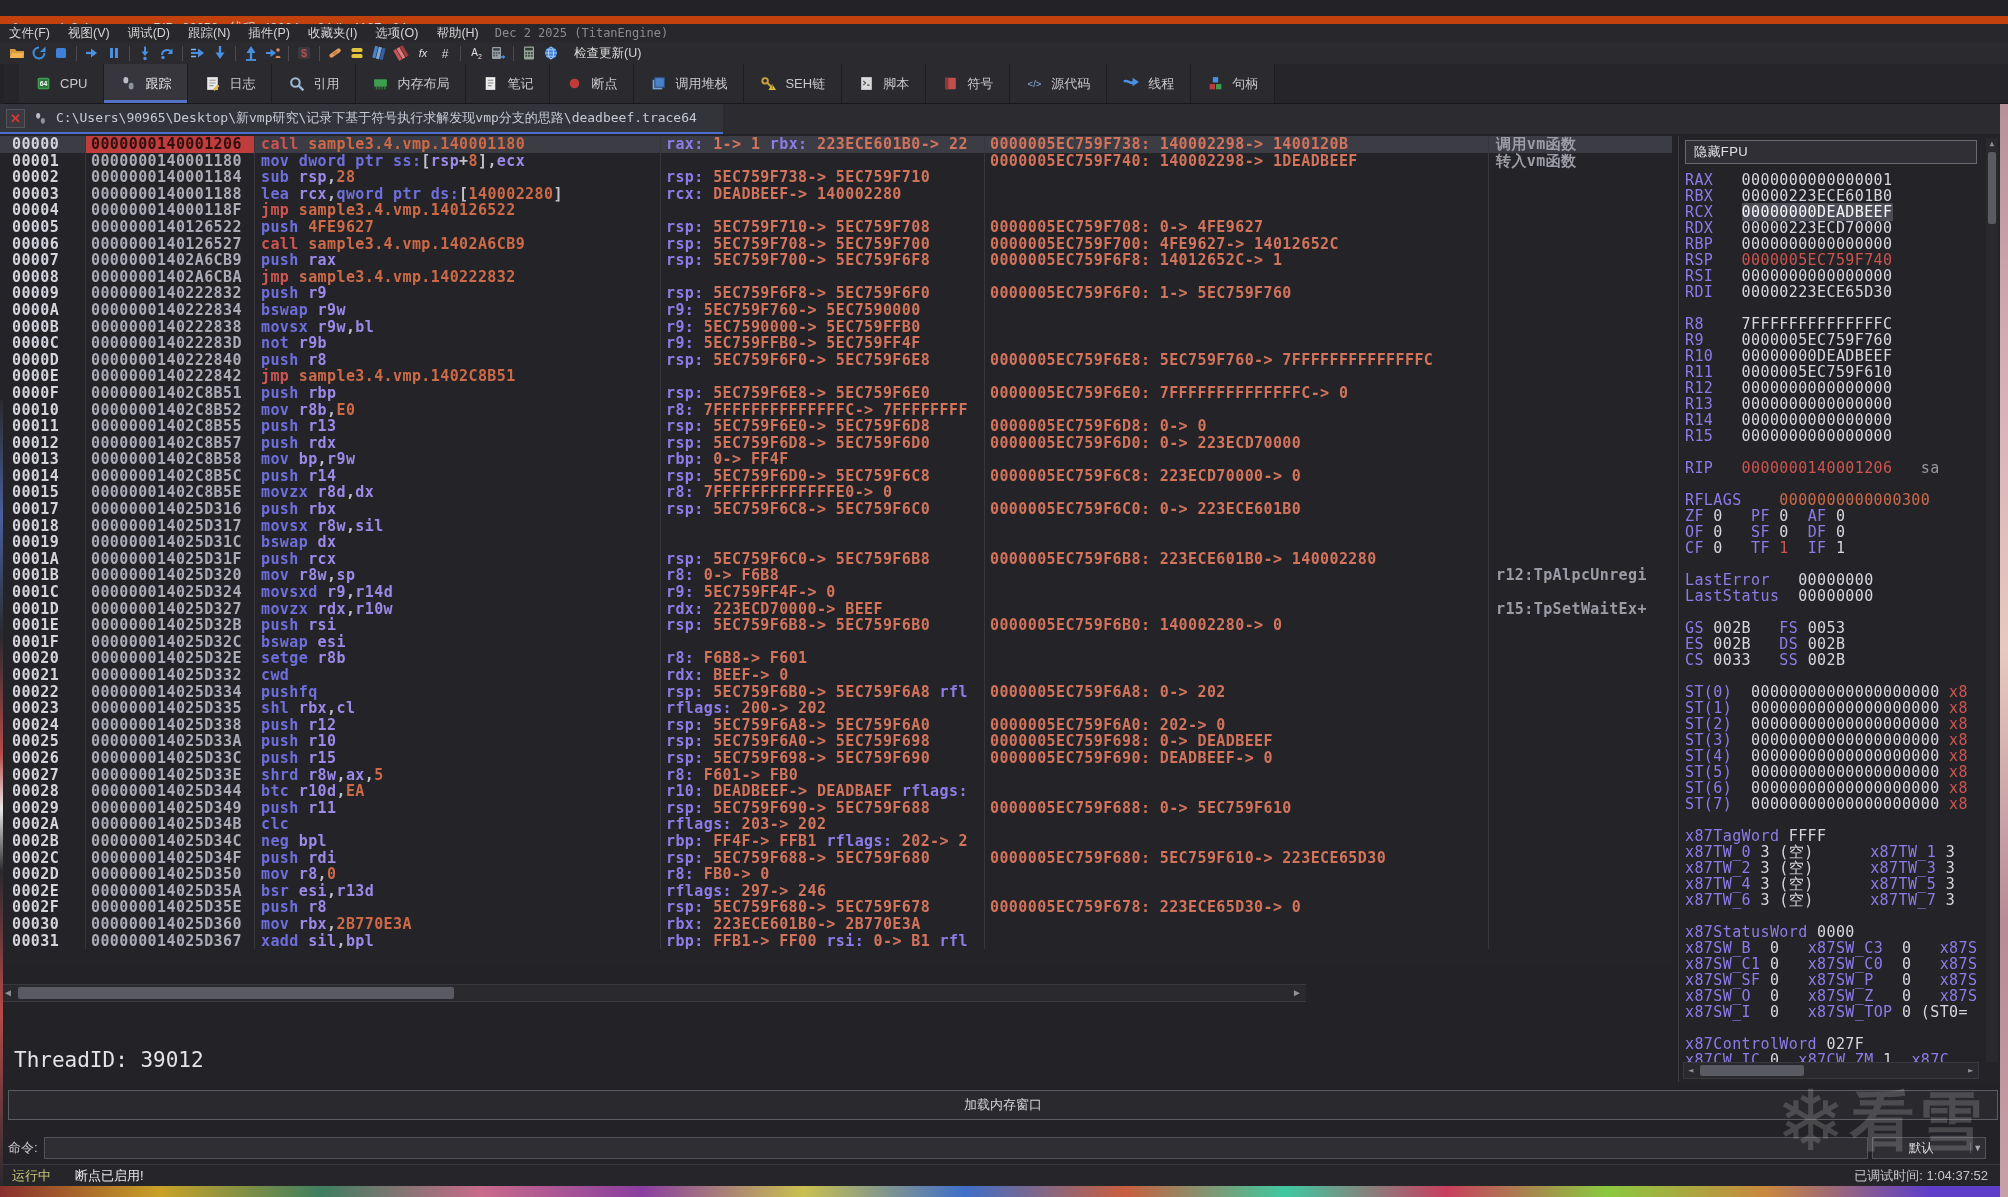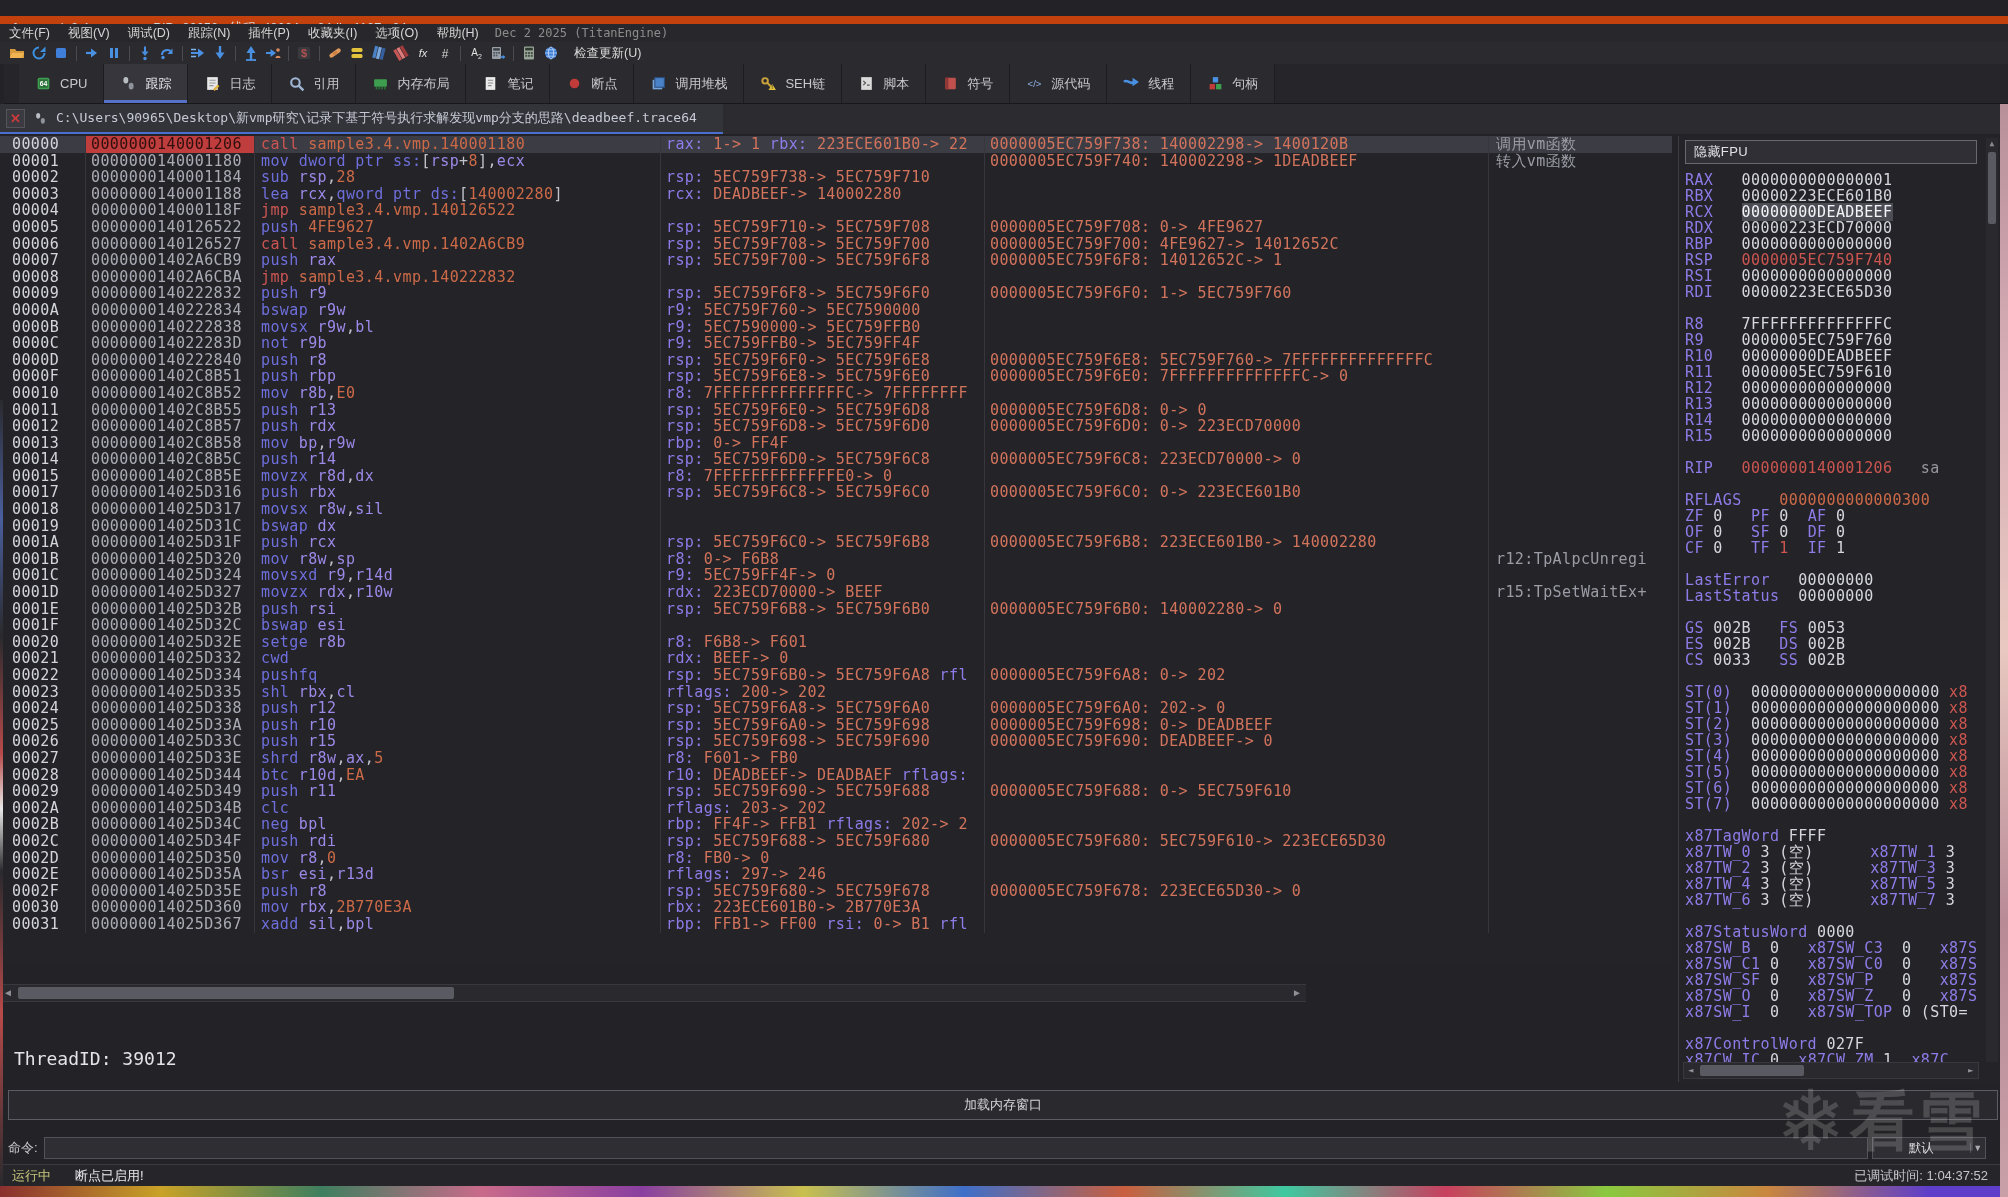--- a/index.html
+++ b/index.html
@@ -39,21 +39,21 @@
   
   #pathbar { position:absolute; left:0; top:104px; width:2008px; height:30px; background:#2b2b30; }
   #pathtab { position:absolute; left:0; top:0; height:30px; display:flex; align-items:center; gap:8px;
     padding:0 26px 0 6px; background:#33333a; border-bottom:2px solid #4a6fd0; }
   #close-trace { width:19px; height:19px; background:#3a3a40; border:1px solid #54545c; color:#cf3b3b;
     font-size:13px; font-weight:bold; display:flex; align-items:center; justify-content:center; }
   #pathtext { color:#c6cad4; font-size:13px; font-family:"DejaVu Sans Mono",monospace; }
 
   
   #trace { position:absolute; left:0; top:136px; width:1672px; height:828px; background:#242428;
-    font-family:"DejaVu Sans Mono",monospace; font-size:15px; letter-spacing:.4px; overflow:hidden; }
+    font-family:"DejaVu Sans Mono",monospace; font-size:15px; letter-spacing:.4px; overflow:hidden;font-weight:bold; }
   .trow { display:flex; height:16.6px; line-height:16.6px; white-space:pre; }
   .trow.sel { background:#3c3c44; }
   .tc { overflow:hidden; flex:none; border-right:1px solid #36363c; }
   .c-i { width:86px;  padding-left:12px; color:#d4d4dc; }
   .c-a { width:169px; padding-left:5px;  color:#ababb6; }
   .c-a.addr-sel { background:#c03d3d; color:#30100e; }
   .c-d { width:406px; padding-left:6px; }
   .c-r { width:324px; padding-left:5px; }
   .c-m { width:504px; padding-left:5px; }
   .c-c { width:182px; padding-left:7px; color:#9c9ca6; border-right:none; }
@@ -65,21 +65,21 @@
   .k-rn  { color:#8d7ce8; }
   .k-rv  { color:#d2735c; }
 
   
   #trace-hscroll { position:absolute; left:0; top:984px; width:1306px; height:18px; background:#2a2a2e;
     border-top:1px solid #38383e; border-bottom:1px solid #38383e; }
   #trace-hscroll .arr { position:absolute; top:0; width:16px; height:16px; color:#909098; font-size:10px;
     text-align:center; line-height:16px; }
   #trace-hscroll .thumb { position:absolute; left:18px; top:2px; width:436px; height:12px; background:#5a5a62; border-radius:2px; }
 
-  #thread-line { position:absolute; left:14px; top:1048px; color:#e4e4e8; font-size:18px;
+  #thread-line { position:absolute; left:14px; top:1048px; color:#e4e4e8; font-size:21px;
     font-family:"DejaVu Sans Mono",monospace; }
 
   
   #regpanel { position:absolute; left:1678px; top:136px; width:322px; height:946px; background:#242428;
     border-left:1px solid #3c3c42; font-family:"DejaVu Sans Mono",monospace; font-size:15px; letter-spacing:.4px; }
   #hide-fpu { position:absolute; left:6px; top:4px; width:292px; height:24px; background:#2f2f35;
     border:1px solid #686870; color:#e2e2e6; font-size:13px; font-family:"Liberation Sans",sans-serif;
     display:flex; align-items:center; padding-left:8px; }
   #regrows { position:absolute; left:6px; top:36px; width:296px; height:890px; overflow:hidden; white-space:pre; }
   .rrow { height:16px; line-height:16px; }
@@ -464,20 +464,21 @@
       <div class="trow"><div class="tc c-i">00004</div><div class="tc c-a">000000014000118F</div><div class="tc c-d"><span class="k-red">jmp</span><span class="k-txt"> </span><span class="k-imm">sample3.4.vmp.140126522</span></div><div class="tc c-r"></div><div class="tc c-m"><span class="k-rv"></span></div><div class="tc c-c"></div></div>
       <div class="trow"><div class="tc c-i">00005</div><div class="tc c-a">0000000140126522</div><div class="tc c-d"><span class="k-mn">push</span><span class="k-txt"> </span><span class="k-imm">4FE9627</span></div><div class="tc c-r"><span class="k-rn">rsp:</span><span class="k-rv"> </span><span class="k-rv">5EC759F710-&gt;</span><span class="k-rv"> </span><span class="k-rv">5EC759F708</span></div><div class="tc c-m"><span class="k-rv">0000005EC759F708: 0-&gt; 4FE9627</span></div><div class="tc c-c"></div></div>
       <div class="trow"><div class="tc c-i">00006</div><div class="tc c-a">0000000140126527</div><div class="tc c-d"><span class="k-red">call</span><span class="k-txt"> </span><span class="k-imm">sample3.4.vmp.1402A6CB9</span></div><div class="tc c-r"><span class="k-rn">rsp:</span><span class="k-rv"> </span><span class="k-rv">5EC759F708-&gt;</span><span class="k-rv"> </span><span class="k-rv">5EC759F700</span></div><div class="tc c-m"><span class="k-rv">0000005EC759F700: 4FE9627-&gt; 14012652C</span></div><div class="tc c-c"></div></div>
       <div class="trow"><div class="tc c-i">00007</div><div class="tc c-a">00000001402A6CB9</div><div class="tc c-d"><span class="k-mn">push</span><span class="k-txt"> </span><span class="k-reg">rax</span></div><div class="tc c-r"><span class="k-rn">rsp:</span><span class="k-rv"> </span><span class="k-rv">5EC759F700-&gt;</span><span class="k-rv"> </span><span class="k-rv">5EC759F6F8</span></div><div class="tc c-m"><span class="k-rv">0000005EC759F6F8: 14012652C-&gt; 1</span></div><div class="tc c-c"></div></div>
       <div class="trow"><div class="tc c-i">00008</div><div class="tc c-a">00000001402A6CBA</div><div class="tc c-d"><span class="k-red">jmp</span><span class="k-txt"> </span><span class="k-imm">sample3.4.vmp.140222832</span></div><div class="tc c-r"></div><div class="tc c-m"><span class="k-rv"></span></div><div class="tc c-c"></div></div>
       <div class="trow"><div class="tc c-i">00009</div><div class="tc c-a">0000000140222832</div><div class="tc c-d"><span class="k-mn">push</span><span class="k-txt"> </span><span class="k-reg">r9</span></div><div class="tc c-r"><span class="k-rn">rsp:</span><span class="k-rv"> </span><span class="k-rv">5EC759F6F8-&gt;</span><span class="k-rv"> </span><span class="k-rv">5EC759F6F0</span></div><div class="tc c-m"><span class="k-rv">0000005EC759F6F0: 1-&gt; 5EC759F760</span></div><div class="tc c-c"></div></div>
       <div class="trow"><div class="tc c-i">0000A</div><div class="tc c-a">0000000140222834</div><div class="tc c-d"><span class="k-mn">bswap</span><span class="k-txt"> </span><span class="k-reg">r9w</span></div><div class="tc c-r"><span class="k-rn">r9:</span><span class="k-rv"> </span><span class="k-rv">5EC759F760-&gt;</span><span class="k-rv"> </span><span class="k-rv">5EC7590000</span></div><div class="tc c-m"><span class="k-rv"></span></div><div class="tc c-c"></div></div>
       <div class="trow"><div class="tc c-i">0000B</div><div class="tc c-a">0000000140222838</div><div class="tc c-d"><span class="k-mn">movsx</span><span class="k-txt"> </span><span class="k-reg">r9w</span><span class="k-txt">,</span><span class="k-reg">bl</span></div><div class="tc c-r"><span class="k-rn">r9:</span><span class="k-rv"> </span><span class="k-rv">5EC7590000-&gt;</span><span class="k-rv"> </span><span class="k-rv">5EC759FFB0</span></div><div class="tc c-m"><span class="k-rv"></span></div><div class="tc c-c"></div></div>
       <div class="trow"><div class="tc c-i">0000C</div><div class="tc c-a">000000014022283D</div><div class="tc c-d"><span class="k-mn">not</span><span class="k-txt"> </span><span class="k-reg">r9b</span></div><div class="tc c-r"><span class="k-rn">r9:</span><span class="k-rv"> </span><span class="k-rv">5EC759FFB0-&gt;</span><span class="k-rv"> </span><span class="k-rv">5EC759FF4F</span></div><div class="tc c-m"><span class="k-rv"></span></div><div class="tc c-c"></div></div>
       <div class="trow"><div class="tc c-i">0000D</div><div class="tc c-a">0000000140222840</div><div class="tc c-d"><span class="k-mn">push</span><span class="k-txt"> </span><span class="k-reg">r8</span></div><div class="tc c-r"><span class="k-rn">rsp:</span><span class="k-rv"> </span><span class="k-rv">5EC759F6F0-&gt;</span><span class="k-rv"> </span><span class="k-rv">5EC759F6E8</span></div><div class="tc c-m"><span class="k-rv">0000005EC759F6E8: 5EC759F760-&gt; 7FFFFFFFFFFFFFFC</span></div><div class="tc c-c"></div></div>
+      <div class="trow"><div class="tc c-i">0000E</div><div class="tc c-a">0000000140222842</div><div class="tc c-d"><span class="k-red">jmp</span><span class="k-txt"> </span><span class="k-imm">sample3.4.vmp.1402C8B51</span></div><div class="tc c-r"></div><div class="tc c-m"><span class="k-rv"></span></div><div class="tc c-c"></div></div>
       <div class="trow"><div class="tc c-i">0000F</div><div class="tc c-a">00000001402C8B51</div><div class="tc c-d"><span class="k-mn">push</span><span class="k-txt"> </span><span class="k-reg">rbp</span></div><div class="tc c-r"><span class="k-rn">rsp:</span><span class="k-rv"> </span><span class="k-rv">5EC759F6E8-&gt;</span><span class="k-rv"> </span><span class="k-rv">5EC759F6E0</span></div><div class="tc c-m"><span class="k-rv">0000005EC759F6E0: 7FFFFFFFFFFFFFFC-&gt; 0</span></div><div class="tc c-c"></div></div>
       <div class="trow"><div class="tc c-i">00010</div><div class="tc c-a">00000001402C8B52</div><div class="tc c-d"><span class="k-mn">mov</span><span class="k-txt"> </span><span class="k-reg">r8b</span><span class="k-txt">,</span><span class="k-imm">E0</span></div><div class="tc c-r"><span class="k-rn">r8:</span><span class="k-rv"> </span><span class="k-rv">7FFFFFFFFFFFFFFC-&gt;</span><span class="k-rv"> </span><span class="k-rv">7FFFFFFFF</span></div><div class="tc c-m"><span class="k-rv"></span></div><div class="tc c-c"></div></div>
       <div class="trow"><div class="tc c-i">00011</div><div class="tc c-a">00000001402C8B55</div><div class="tc c-d"><span class="k-mn">push</span><span class="k-txt"> </span><span class="k-reg">r13</span></div><div class="tc c-r"><span class="k-rn">rsp:</span><span class="k-rv"> </span><span class="k-rv">5EC759F6E0-&gt;</span><span class="k-rv"> </span><span class="k-rv">5EC759F6D8</span></div><div class="tc c-m"><span class="k-rv">0000005EC759F6D8: 0-&gt; 0</span></div><div class="tc c-c"></div></div>
       <div class="trow"><div class="tc c-i">00012</div><div class="tc c-a">00000001402C8B57</div><div class="tc c-d"><span class="k-mn">push</span><span class="k-txt"> </span><span class="k-reg">rdx</span></div><div class="tc c-r"><span class="k-rn">rsp:</span><span class="k-rv"> </span><span class="k-rv">5EC759F6D8-&gt;</span><span class="k-rv"> </span><span class="k-rv">5EC759F6D0</span></div><div class="tc c-m"><span class="k-rv">0000005EC759F6D0: 0-&gt; 223ECD70000</span></div><div class="tc c-c"></div></div>
       <div class="trow"><div class="tc c-i">00013</div><div class="tc c-a">00000001402C8B58</div><div class="tc c-d"><span class="k-mn">mov</span><span class="k-txt"> </span><span class="k-reg">bp</span><span class="k-txt">,</span><span class="k-reg">r9w</span></div><div class="tc c-r"><span class="k-rn">rbp:</span><span class="k-rv"> </span><span class="k-rv">0-&gt;</span><span class="k-rv"> </span><span class="k-rv">FF4F</span></div><div class="tc c-m"><span class="k-rv"></span></div><div class="tc c-c"></div></div>
       <div class="trow"><div class="tc c-i">00014</div><div class="tc c-a">00000001402C8B5C</div><div class="tc c-d"><span class="k-mn">push</span><span class="k-txt"> </span><span class="k-reg">r14</span></div><div class="tc c-r"><span class="k-rn">rsp:</span><span class="k-rv"> </span><span class="k-rv">5EC759F6D0-&gt;</span><span class="k-rv"> </span><span class="k-rv">5EC759F6C8</span></div><div class="tc c-m"><span class="k-rv">0000005EC759F6C8: 223ECD70000-&gt; 0</span></div><div class="tc c-c"></div></div>
       <div class="trow"><div class="tc c-i">00015</div><div class="tc c-a">00000001402C8B5E</div><div class="tc c-d"><span class="k-mn">movzx</span><span class="k-txt"> </span><span class="k-reg">r8d</span><span class="k-txt">,</span><span class="k-reg">dx</span></div><div class="tc c-r"><span class="k-rn">r8:</span><span class="k-rv"> </span><span class="k-rv">7FFFFFFFFFFFFFE0-&gt;</span><span class="k-rv"> </span><span class="k-rv">0</span></div><div class="tc c-m"><span class="k-rv"></span></div><div class="tc c-c"></div></div>
       <div class="trow"><div class="tc c-i">00017</div><div class="tc c-a">000000014025D316</div><div class="tc c-d"><span class="k-mn">push</span><span class="k-txt"> </span><span class="k-reg">rbx</span></div><div class="tc c-r"><span class="k-rn">rsp:</span><span class="k-rv"> </span><span class="k-rv">5EC759F6C8-&gt;</span><span class="k-rv"> </span><span class="k-rv">5EC759F6C0</span></div><div class="tc c-m"><span class="k-rv">0000005EC759F6C0: 0-&gt; 223ECE601B0</span></div><div class="tc c-c"></div></div>
       <div class="trow"><div class="tc c-i">00018</div><div class="tc c-a">000000014025D317</div><div class="tc c-d"><span class="k-mn">movsx</span><span class="k-txt"> </span><span class="k-reg">r8w</span><span class="k-txt">,</span><span class="k-reg">sil</span></div><div class="tc c-r"></div><div class="tc c-m"><span class="k-rv"></span></div><div class="tc c-c"></div></div>
       <div class="trow"><div class="tc c-i">00019</div><div class="tc c-a">000000014025D31C</div><div class="tc c-d"><span class="k-mn">bswap</span><span class="k-txt"> </span><span class="k-reg">dx</span></div><div class="tc c-r"></div><div class="tc c-m"><span class="k-rv"></span></div><div class="tc c-c"></div></div>

